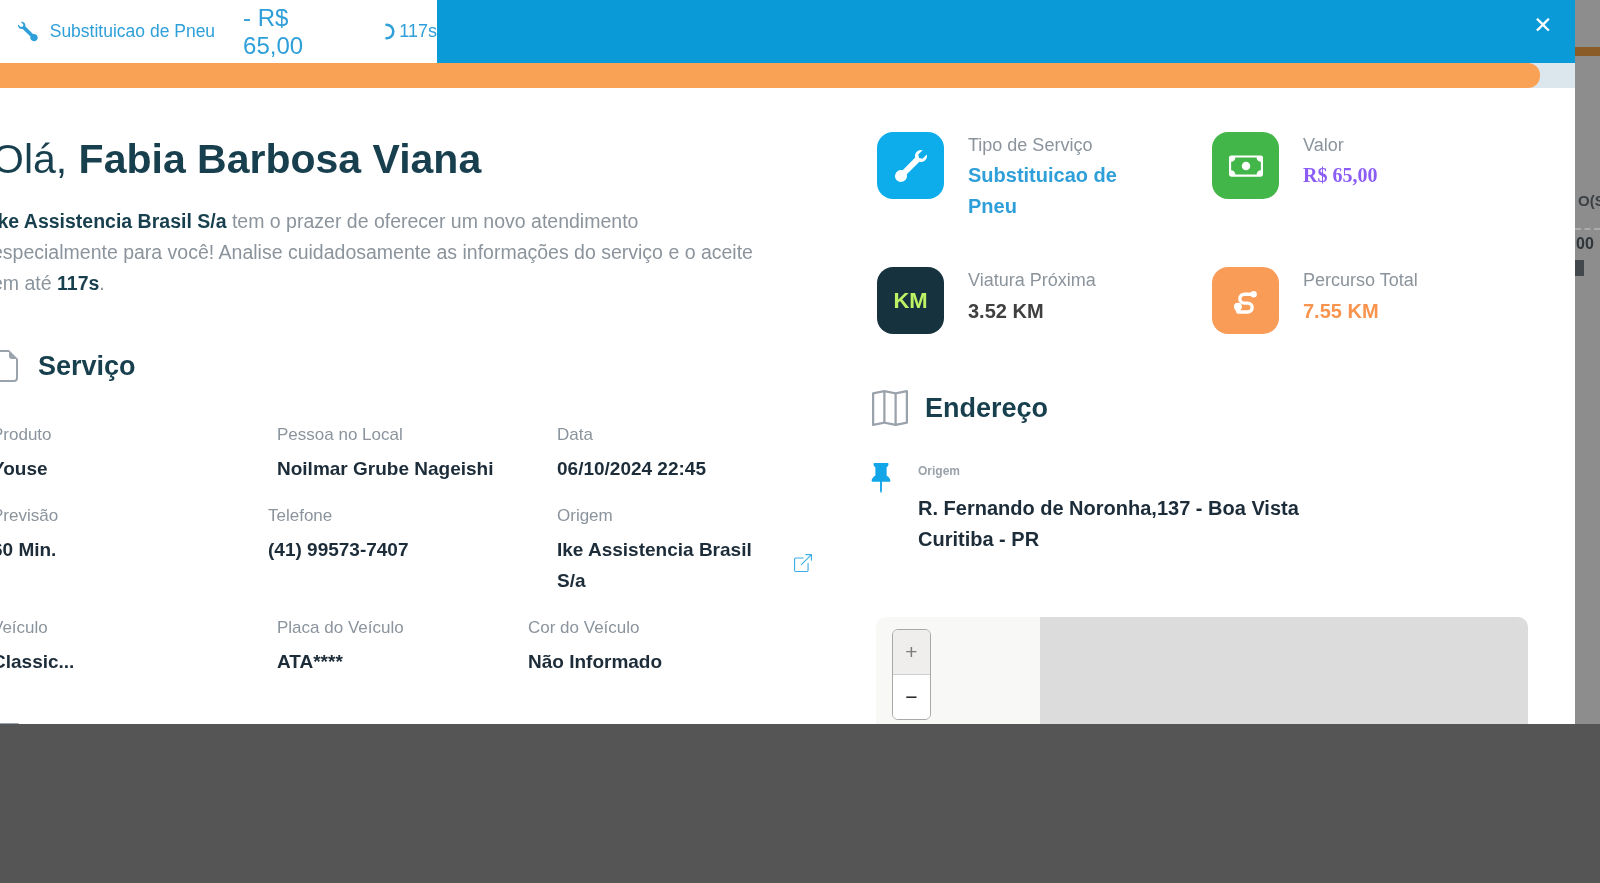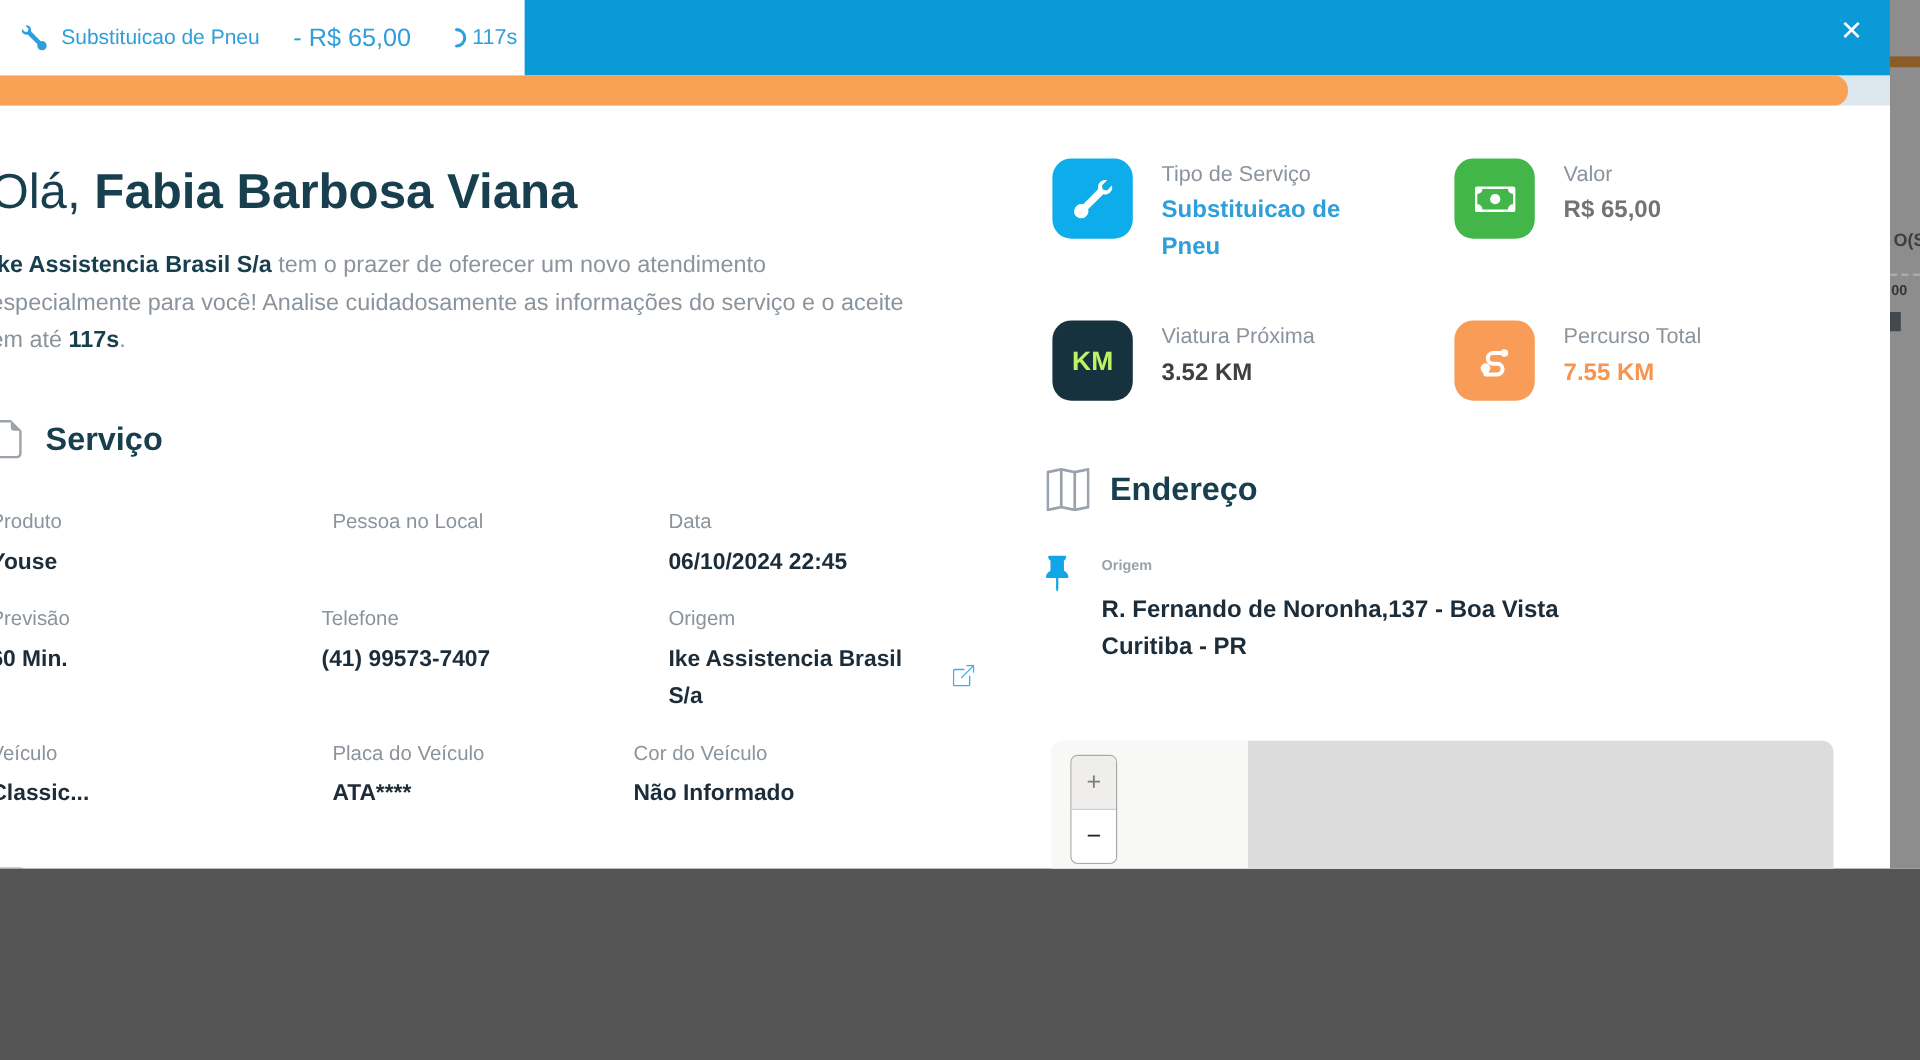--- a/index.html
+++ b/index.html
@@ -4,21 +4,21 @@
 <style>
   html,body{margin:0;padding:0;background:#555;}
   #app{position:relative;width:1600px;height:724px;background:#ffffff;overflow:hidden;
        font-family:"Liberation Sans","DejaVu Sans",sans-serif;color:#1c2c39;}
 
   
   .hdr-blue{position:absolute;left:437px;top:0;width:1138px;height:63px;background:#0a9ad8;}
   .hdr-white{position:absolute;left:0;top:0;width:437px;height:63px;background:#fff;
              display:flex;align-items:center;}
   .hdr-title{color:#2e9fd9;font-size:17.5px;white-space:nowrap;}
-  .hdr-price{color:#2e9fd9;font-size:21px;margin-left:28px;}
+  .hdr-price{color:#2e9fd9;font-size:24px;margin-left:28px;}
   .hdr-timer{display:flex;align-items:center;margin-left:30px;color:#2e9fd9;font-size:18px;}
   .close-x{position:absolute;left:1528px;top:10px;width:30px;height:30px;color:#fff;
            font-size:23px;font-weight:bold;text-align:center;line-height:30px;cursor:pointer;}
   .progress-track{position:absolute;left:0;top:63px;width:1575px;height:25px;background:#dce6ed;}
   .progress-fill{position:absolute;left:0;top:0;height:25px;width:1540px;background:#f9a155;
                  border-radius:0 12px 12px 0;}
 
   
   .greet{position:absolute;left:-8px;top:136px;font-size:41px;color:#173f4e;white-space:nowrap;}
   .greet .nm{font-weight:bold;}
@@ -46,21 +46,21 @@
 
   
   .tile{position:absolute;width:67px;height:67px;border-radius:16px;display:flex;align-items:center;justify-content:center;}
   .tile.blue{background:#0cadea;}
   .tile.green{background:#43b649;}
   .tile.dark{background:#16323e;color:#bef264;font-size:22px;font-weight:bold;}
   .tile.orange{background:#f89c58;}
   .card-lb{position:absolute;font-size:18px;color:#8b949c;}
   .card-vl{position:absolute;font-size:20px;font-weight:bold;line-height:31px;}
   .card-vl.c-blue{color:#2e9fd9;width:175px;}
-  .card-vl.c-green{color:#737373;}
+  .card-vl.c-green{color:#8b5cf6;font-family:Liberation Serif, serif;}
   .card-vl.c-dark{color:#404040;}
   .card-vl.c-orange{color:#f8944e;}
 
   
   .origin-lb{position:absolute;left:918px;top:464px;font-size:12px;font-weight:bold;color:#9aa2ab;}
   .origin-ad{position:absolute;left:918px;top:493px;font-size:20px;font-weight:bold;color:#1c2c39;line-height:31px;width:420px;}
 
   
   .map{position:absolute;left:876px;top:617px;width:652px;height:221px;border-radius:10px;background:#f8f8f6;overflow:hidden;}
   .map-tiles{position:absolute;left:164px;top:0;right:0;bottom:0;background:#dcdcdc;}
@@ -68,21 +68,21 @@
            background:#fff;overflow:hidden;z-index:5;}
   .zoomctl .zbtn{width:100%;height:44px;display:flex;align-items:center;justify-content:center;font-size:21px;cursor:pointer;}
   .zoomctl .zin{background:#efeeed;color:#7c7c7c;border-bottom:1px solid #cfcfcf;}
   .zoomctl .zout{background:#fff;color:#222;}
 
   
   .bg-strip{position:absolute;left:1575px;top:0;width:25px;height:855px;background:#8d8d8d;overflow:hidden;}
   .bg-stripe{position:absolute;left:0;top:47px;width:100%;height:9px;background:#8a5c28;}
   .bg-t1{position:absolute;left:3px;top:192px;font-size:15px;font-weight:bold;color:#3b4045;}
   .bg-dash{position:absolute;left:0;top:228px;width:100%;border-top:2px dashed #acacac;}
-  .bg-t2{position:absolute;left:1px;top:235px;font-size:12px;font-weight:bold;color:#30353a;}
+  .bg-t2{position:absolute;left:1px;top:235px;font-size:16px;font-weight:bold;color:#30353a;}
   .bg-sq{position:absolute;left:0;top:260px;width:9px;height:16px;background:#43484d;}
   .chat-bubble{position:absolute;left:1577px;top:764px;width:64px;height:64px;border-radius:50%;
                background:#3d4577;z-index:15;cursor:pointer;}
   .chat-bubble .glyph{position:absolute;left:12px;top:18px;width:21px;height:25px;background:#fff;border-radius:6px;}
 
   
   .taskbar{position:absolute;left:0;top:855px;width:1600px;height:28px;background:#2b3441;z-index:50;
            display:flex;align-items:flex-start;padding:4px 0 0 8px;box-sizing:border-box;gap:26px;}
   .tb-icon{width:21px;height:21px;border-radius:50%;position:relative;flex:none;box-sizing:border-box;cursor:pointer;}
   .tb-chrome{background:conic-gradient(from -60deg,#ea4335 0 120deg,#fbbc05 120deg 240deg,#34a853 240deg 360deg);}
@@ -140,20 +140,21 @@
       </svg>
     <span>Serviço</span>
   </div>
 
   <div class="fld" style="left:-8px;top:425px">
     <div class="lb">Produto</div>
     <div class="vl">Youse</div>
   </div>
   <div class="fld" style="left:277px;top:425px">
     <div class="lb">Pessoa no Local</div>
+    <div class="vl">Noilmar Grube Nageishi</div>
   </div>
   <div class="fld" style="left:557px;top:425px">
     <div class="lb">Data</div>
     <div class="vl">06/10/2024 22:45</div>
   </div>
 
   <div class="fld" style="left:-8px;top:506px">
     <div class="lb">Previsão</div>
     <div class="vl">60 Min.</div>
   </div>

